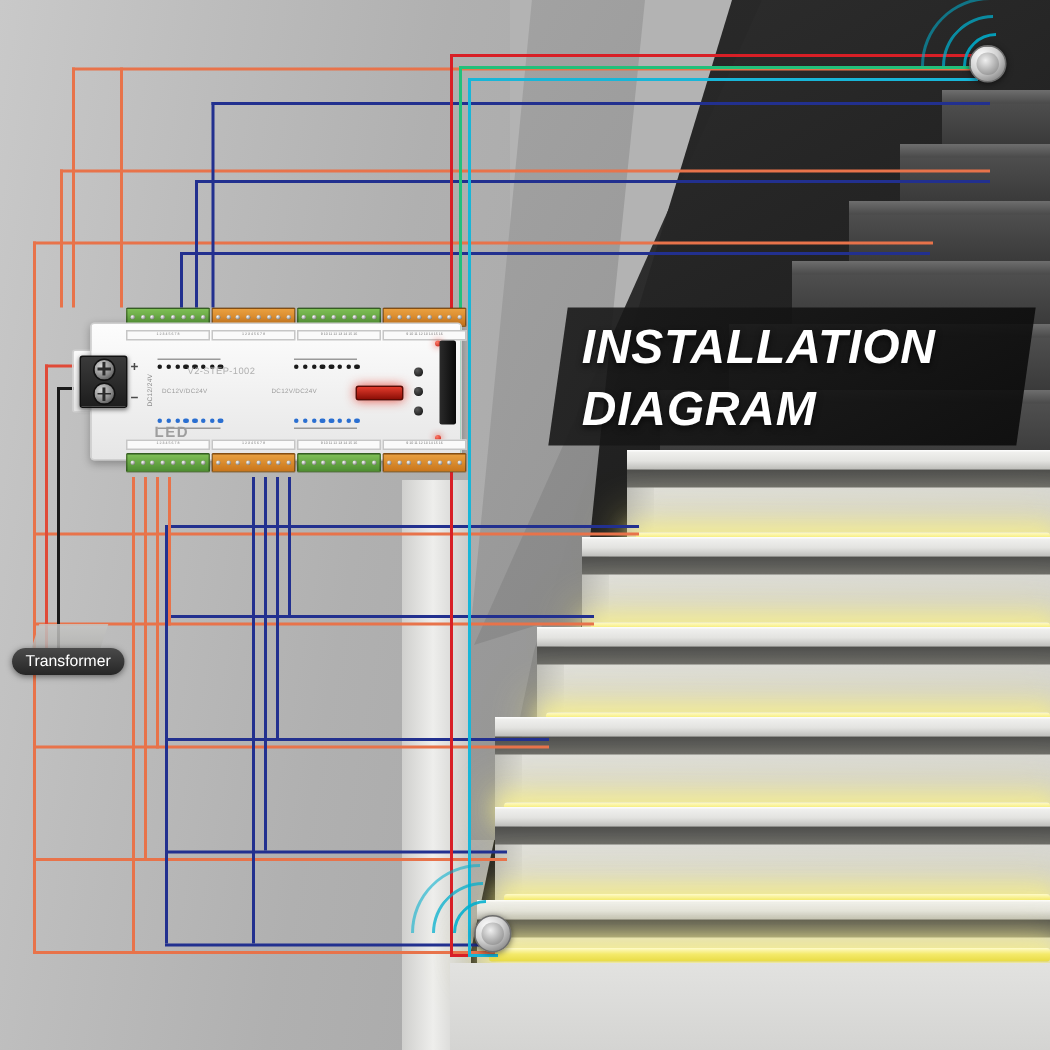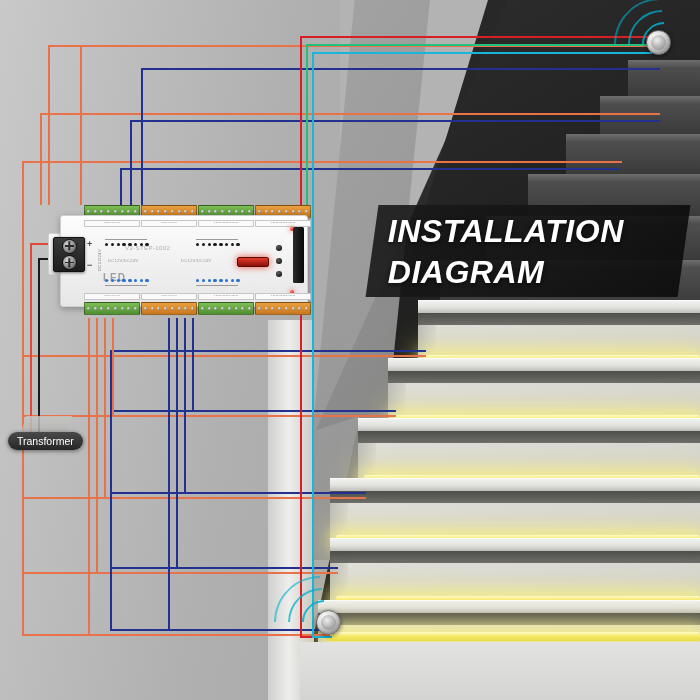--- a/index.html
+++ b/index.html
@@ -355,21 +355,21 @@
         <i></i>
         <i></i>
         <i></i>
         <i></i>
         <i></i>
     </div>
 
     <div class="modeltxt" style="left:77px;top:39px;">V2-STEP-1002</div>
     <div class="dctxt" style="left:60px;top:53px;">DC12V/DC24V</div>
     <div class="dctxt" style="left:133px;top:53px;">DC12V/DC24V</div>
-    <div class="ledtxt" style="left:55px;top:67px;">LED</div>
+    <div class="ledtxt" style="left:55px;top:78px;">LED</div>
 
     <div class="dots blue" style="left:57px;top:74px;">
       <i></i>
         <i></i>
         <i></i>
         <i></i>
         <i></i>
         <i></i>
         <i></i>
         <i></i>

